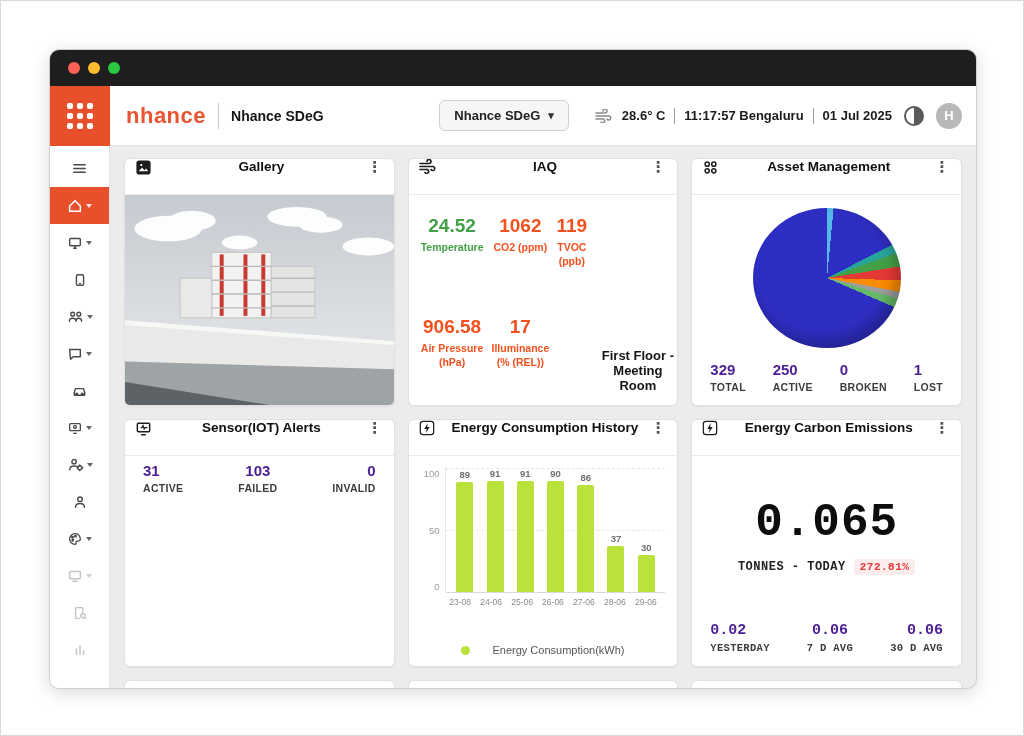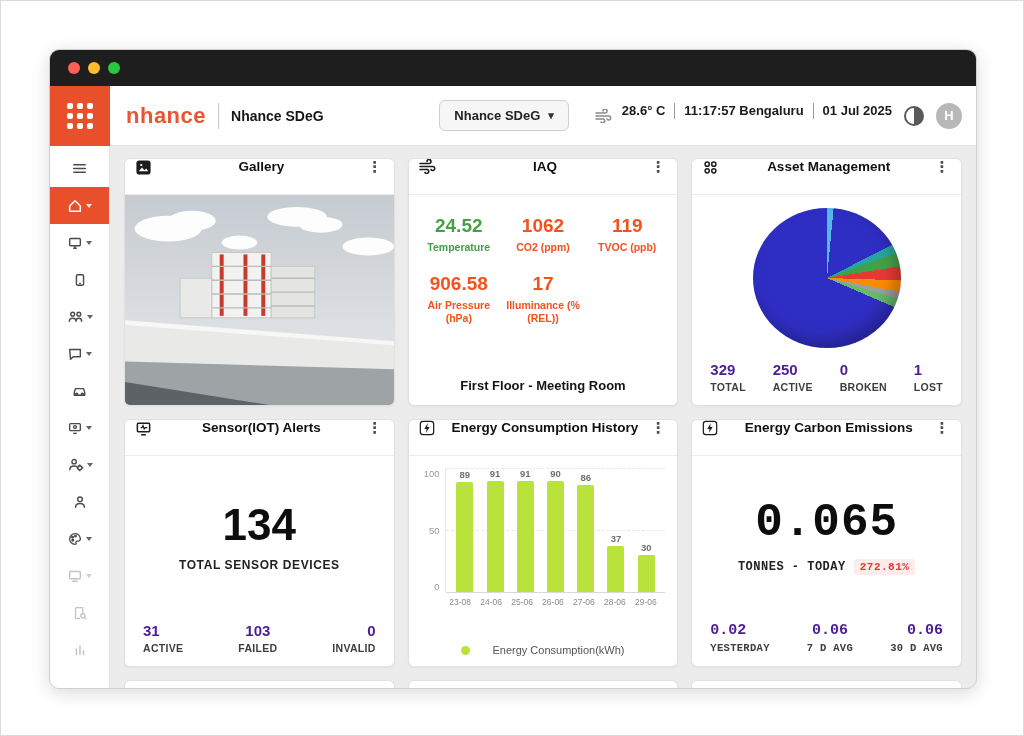--- a/index.html
+++ b/index.html
@@ -19,21 +19,21 @@
   .appbar { height:60px; background:#fff; border-bottom:1px solid #e2e2e2; display:flex; align-items:center; flex:0 0 auto; }
   .logo-square { width:60px; height:60px; background:#e8502b; display:flex; align-items:center; justify-content:center; flex:0 0 auto; cursor:pointer; }
   .grid-dots { display:grid; grid-template-columns:repeat(3,6px); grid-gap:4px; }
   .grid-dots i { width:6px; height:6px; background:#fff; border-radius:2px; display:block; }
   .brand { color:#ea5430; font-size:22px; font-weight:700; letter-spacing:.5px; margin-left:16px; }
   .vsep { width:1px; height:26px; background:#c9c9c9; margin:0 12px; }
   .app-title { font-size:14px; font-weight:700; color:#151515; }
   .site-select { margin-left:auto; display:flex; align-items:center; gap:8px; background:#f6f6f6; border:1px solid #cfcfcf;
                  border-radius:6px; padding:7px 14px; font-size:13px; font-weight:600; color:#222; cursor:pointer; }
   .site-select .caret { font-size:11px; color:#333; }
-  .hdr-right { display:flex; margin-left:26px; margin-right:14px; gap:9px; }
+  .hdr-right { display:flex; align-items:center; margin-left:26px; margin-right:14px; gap:9px; }
   .hdr-item { font-size:13px; font-weight:700; color:#1b1b1b; white-space:nowrap; }
   .hsep { width:1px; height:16px; background:#9c9c9c; }
   .wind-ic { color:#8b8b8b; display:flex; align-items:center; }
   .circle-btn { width:26px; height:26px; border-radius:50%; display:flex; align-items:center; justify-content:center; cursor:pointer; }
   .avatar { background:#b8b8b8; color:#fff; font-weight:700; font-size:13px; }
 
   
   .bodyrow { flex:1; display:flex; min-height:0; }
   .sidebar { width:60px; background:#fff; border-right:1px solid #e4e4e4; display:flex; flex-direction:column; align-items:stretch; padding-top:4px; overflow:hidden; }
   .sb-item { height:37px; display:flex; align-items:center; justify-content:center; gap:3px; cursor:pointer; color:#4a4a4a; position:relative; }
@@ -55,21 +55,21 @@
 
   
   .gallery-img { width:100%; height:100%; display:block; }
 
   
   .iaq-grid { display:grid; grid-template-columns:repeat(3,1fr); grid-row-gap:18px; padding:20px 8px 6px; }
   .iaq-metric { text-align:center; }
   .iaq-val { font-size:19px; font-weight:700; }
   .iaq-lab { font-size:10.5px; font-weight:600; margin-top:4px; line-height:1.3; padding:0 4px; }
   .iaq-footer { text-align:center; font-size:13px; font-weight:700; color:#141414; padding:10px 0 12px; margin-top:auto; }
-  .iaq-body { display:flex; flex-direction:column; height:100%; }
+  .iaq-body { display:flex; flex-direction:row; height:100%; }
 
   
   .asset-body { display:flex; flex-direction:column; height:100%; }
   .pie-wrap { flex:1; display:flex; align-items:center; justify-content:center; padding-top:6px; }
   .pie { width:148px; height:140px; border-radius:50%; box-shadow:inset -6px -8px 14px rgba(0,0,0,.25); }
   .stat-row { display:flex; justify-content:space-between; padding:6px 18px 12px; }
   .stat { text-align:left; }
   .stat-v { font-size:15px; font-weight:700; color:#4c1d95; }
   .stat-l { font-size:10.5px; font-weight:600; color:#3d3d3d; margin-top:3px; letter-spacing:.3px; }
 
@@ -431,24 +431,20 @@
               <svg width="17" height="17" viewBox="0 0 18 18" fill="none" stroke="#1d1d1d" stroke-width="1.6">
                   <rect x="2.5" y="3.5" width="13" height="9" rx="1"></rect>
                   <path d="M6 8h1.5l1-2 1.2 3.5 1-1.5H13" stroke-width="1.3"></path>
                   <path d="M6.5 15.5h5"></path>
                 </svg>
             </span>
             <span class="hd-title">Sensor(IOT) Alerts</span>
             <span class="kebab">⋮</span>
           </div>
           <div class="card-body sensor-body">
-            <div class="sensor-mid">
-              <div class="sensor-total">134</div>
-              <div class="sensor-total-lab">TOTAL SENSOR DEVICES</div>
-            </div>
             <div class="stat-row">
               <div class="stat">
                 <div class="stat-v">31</div>
                 <div class="stat-l">ACTIVE</div>
               </div>
               <div class="stat" style="text-align:center;">
                 <div class="stat-v">103</div>
                 <div class="stat-l">FAILED</div>
               </div>
               <div class="stat" style="text-align:right;">

